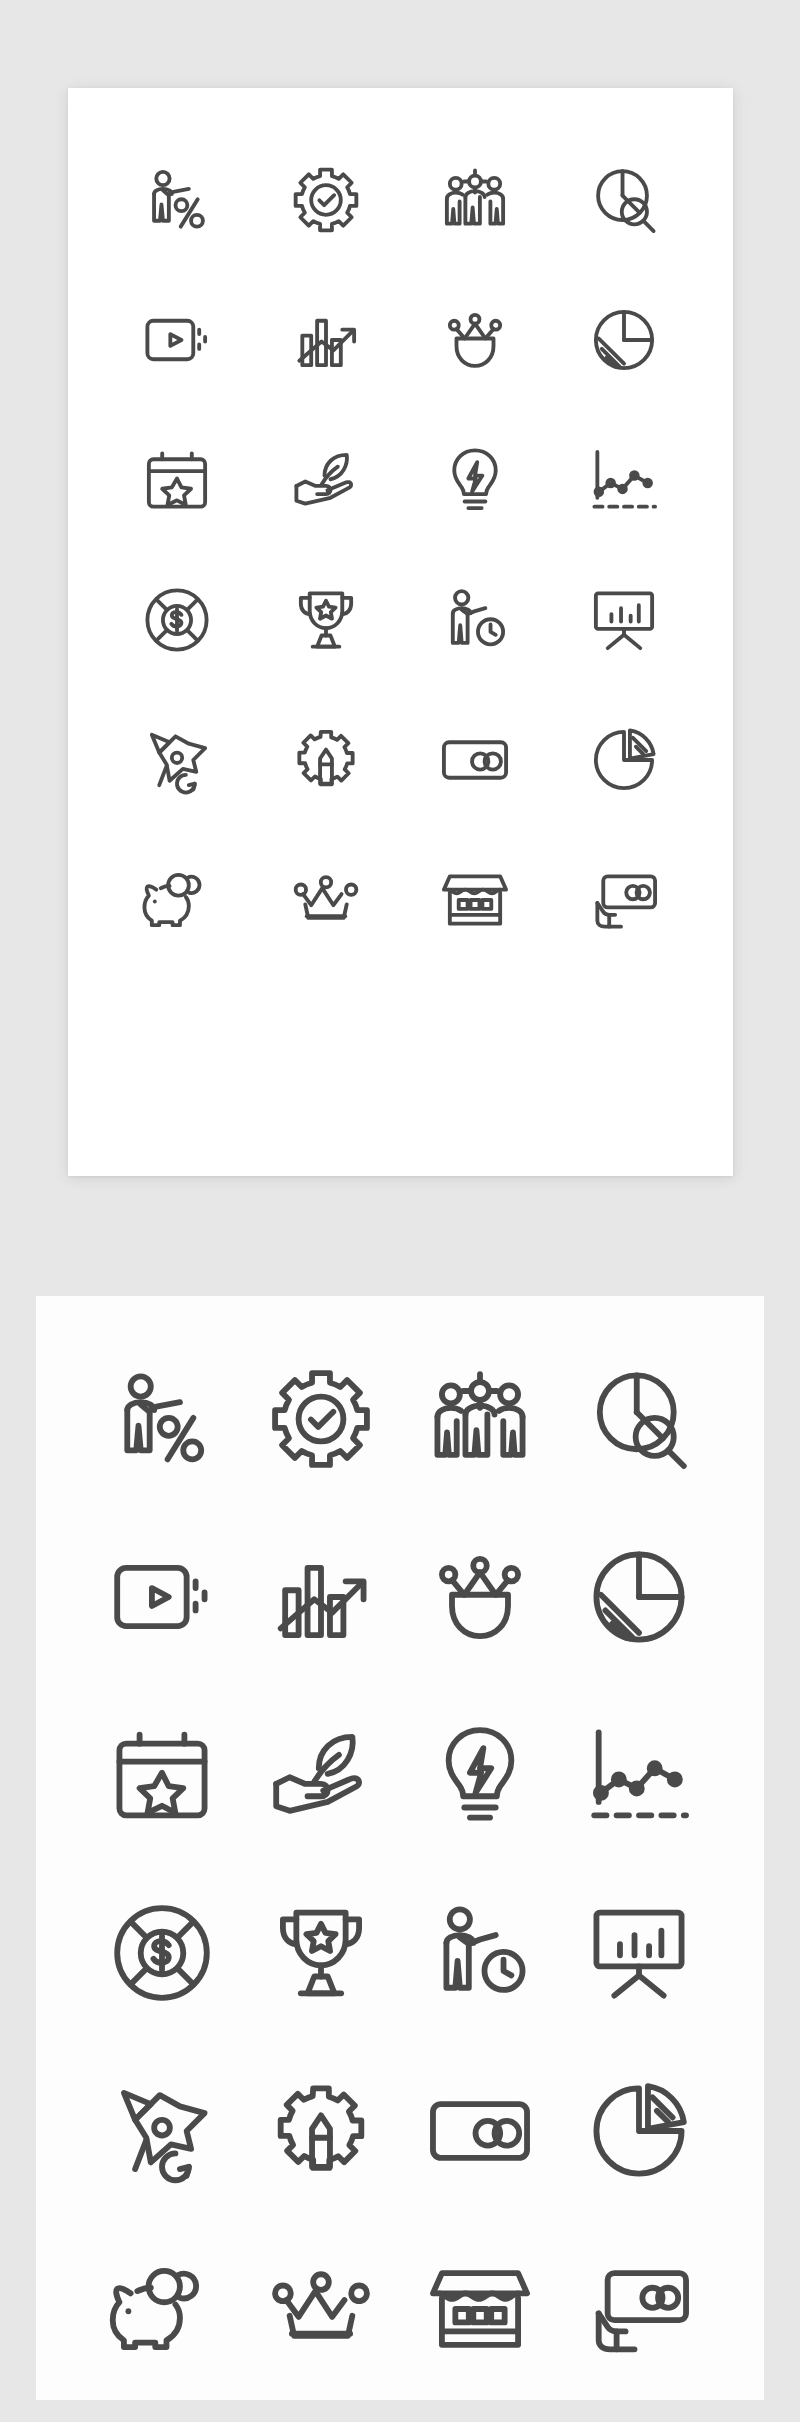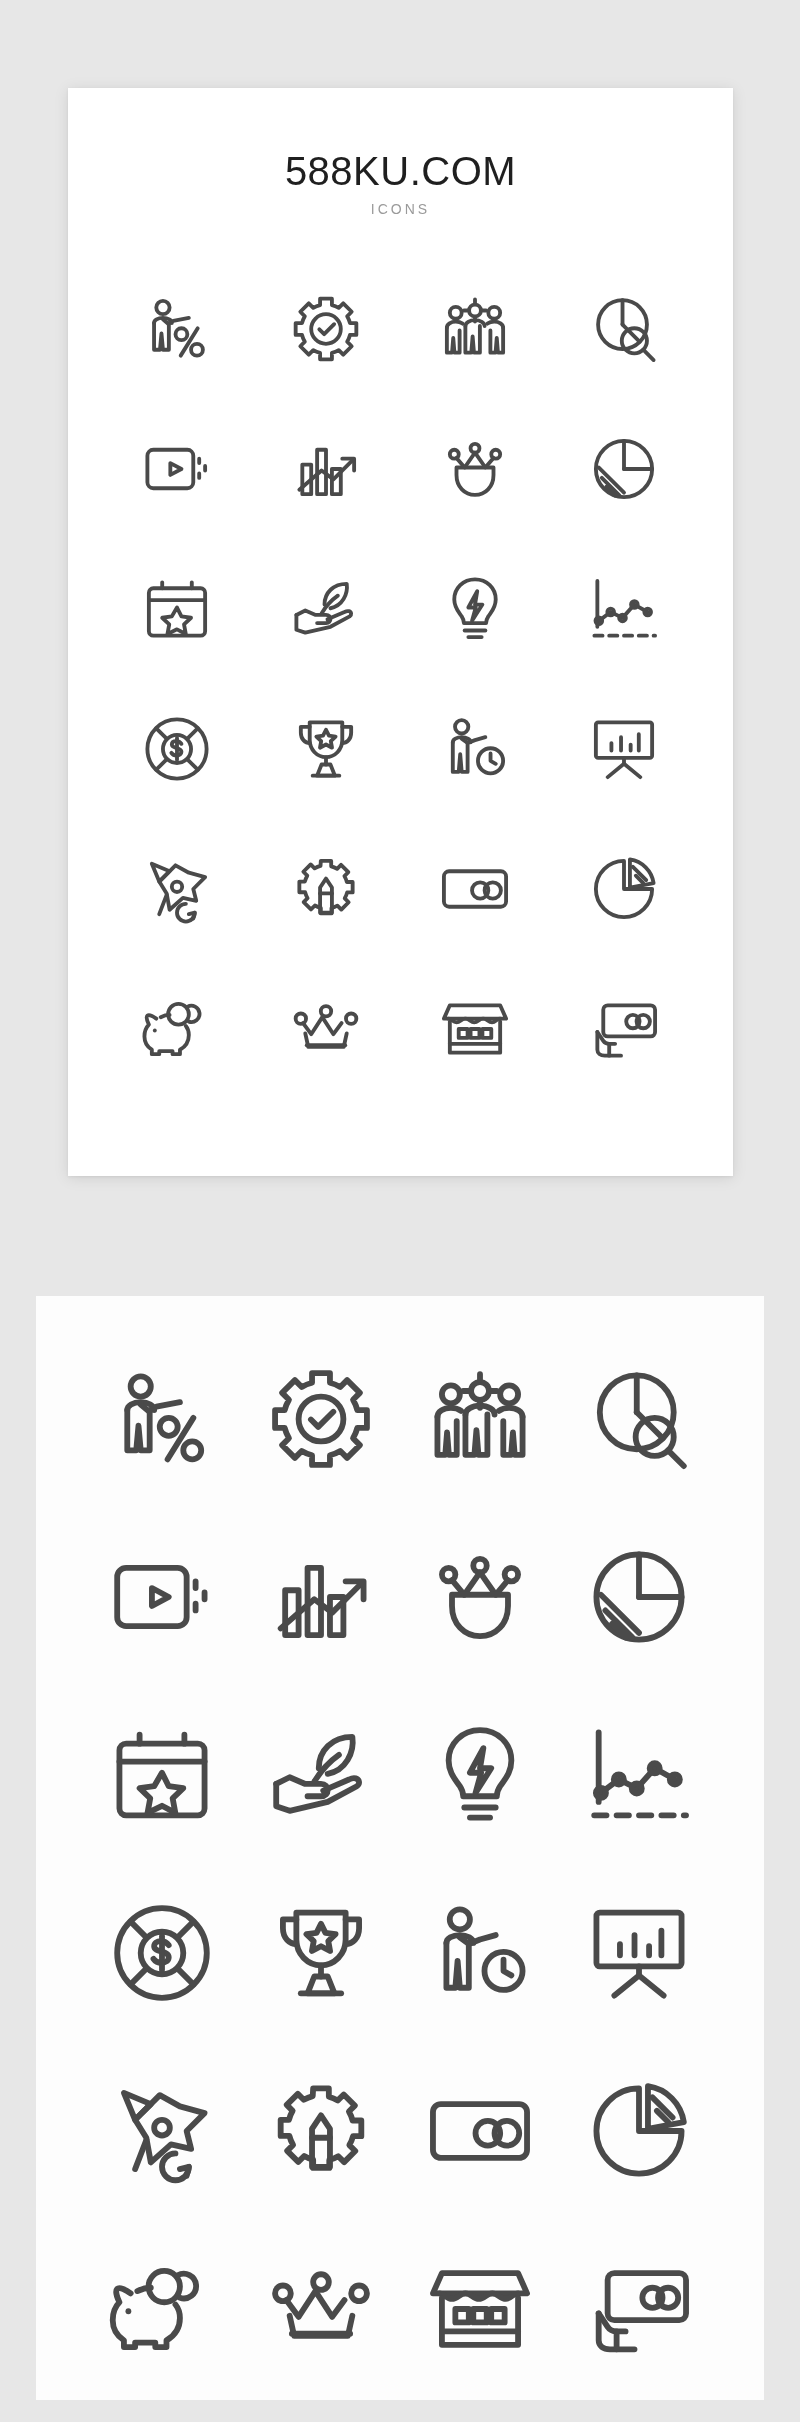--- a/index.html
+++ b/index.html
@@ -126,24 +126,20 @@
 </style>
 </head>
 <body>
 
 <div id="page">
 
   <div class="top-band"></div>
 
   <div class="poster-card">
 
-    <div class="poster-head">
-      <div class="poster-title">588KU.COM</div>
-      <div class="poster-subtitle">ICONS</div>
-    </div>
 
     <div class="icon-grid poster-grid">
 
       <div class="cell">
         <svg class="ico" viewBox="0 0 100 100">
           <circle cx="31" cy="21" r="9"></circle>
           <path d="M19 42c0-4 5-7 12-7s12 3 12 7"></path>
           <path d="M19 42v36h8l2-22 2 22h8V42"></path>
           <path d="M31 37l7 6 7-4 21-4"></path>
           <circle cx="56" cy="57" r="8"></circle>

